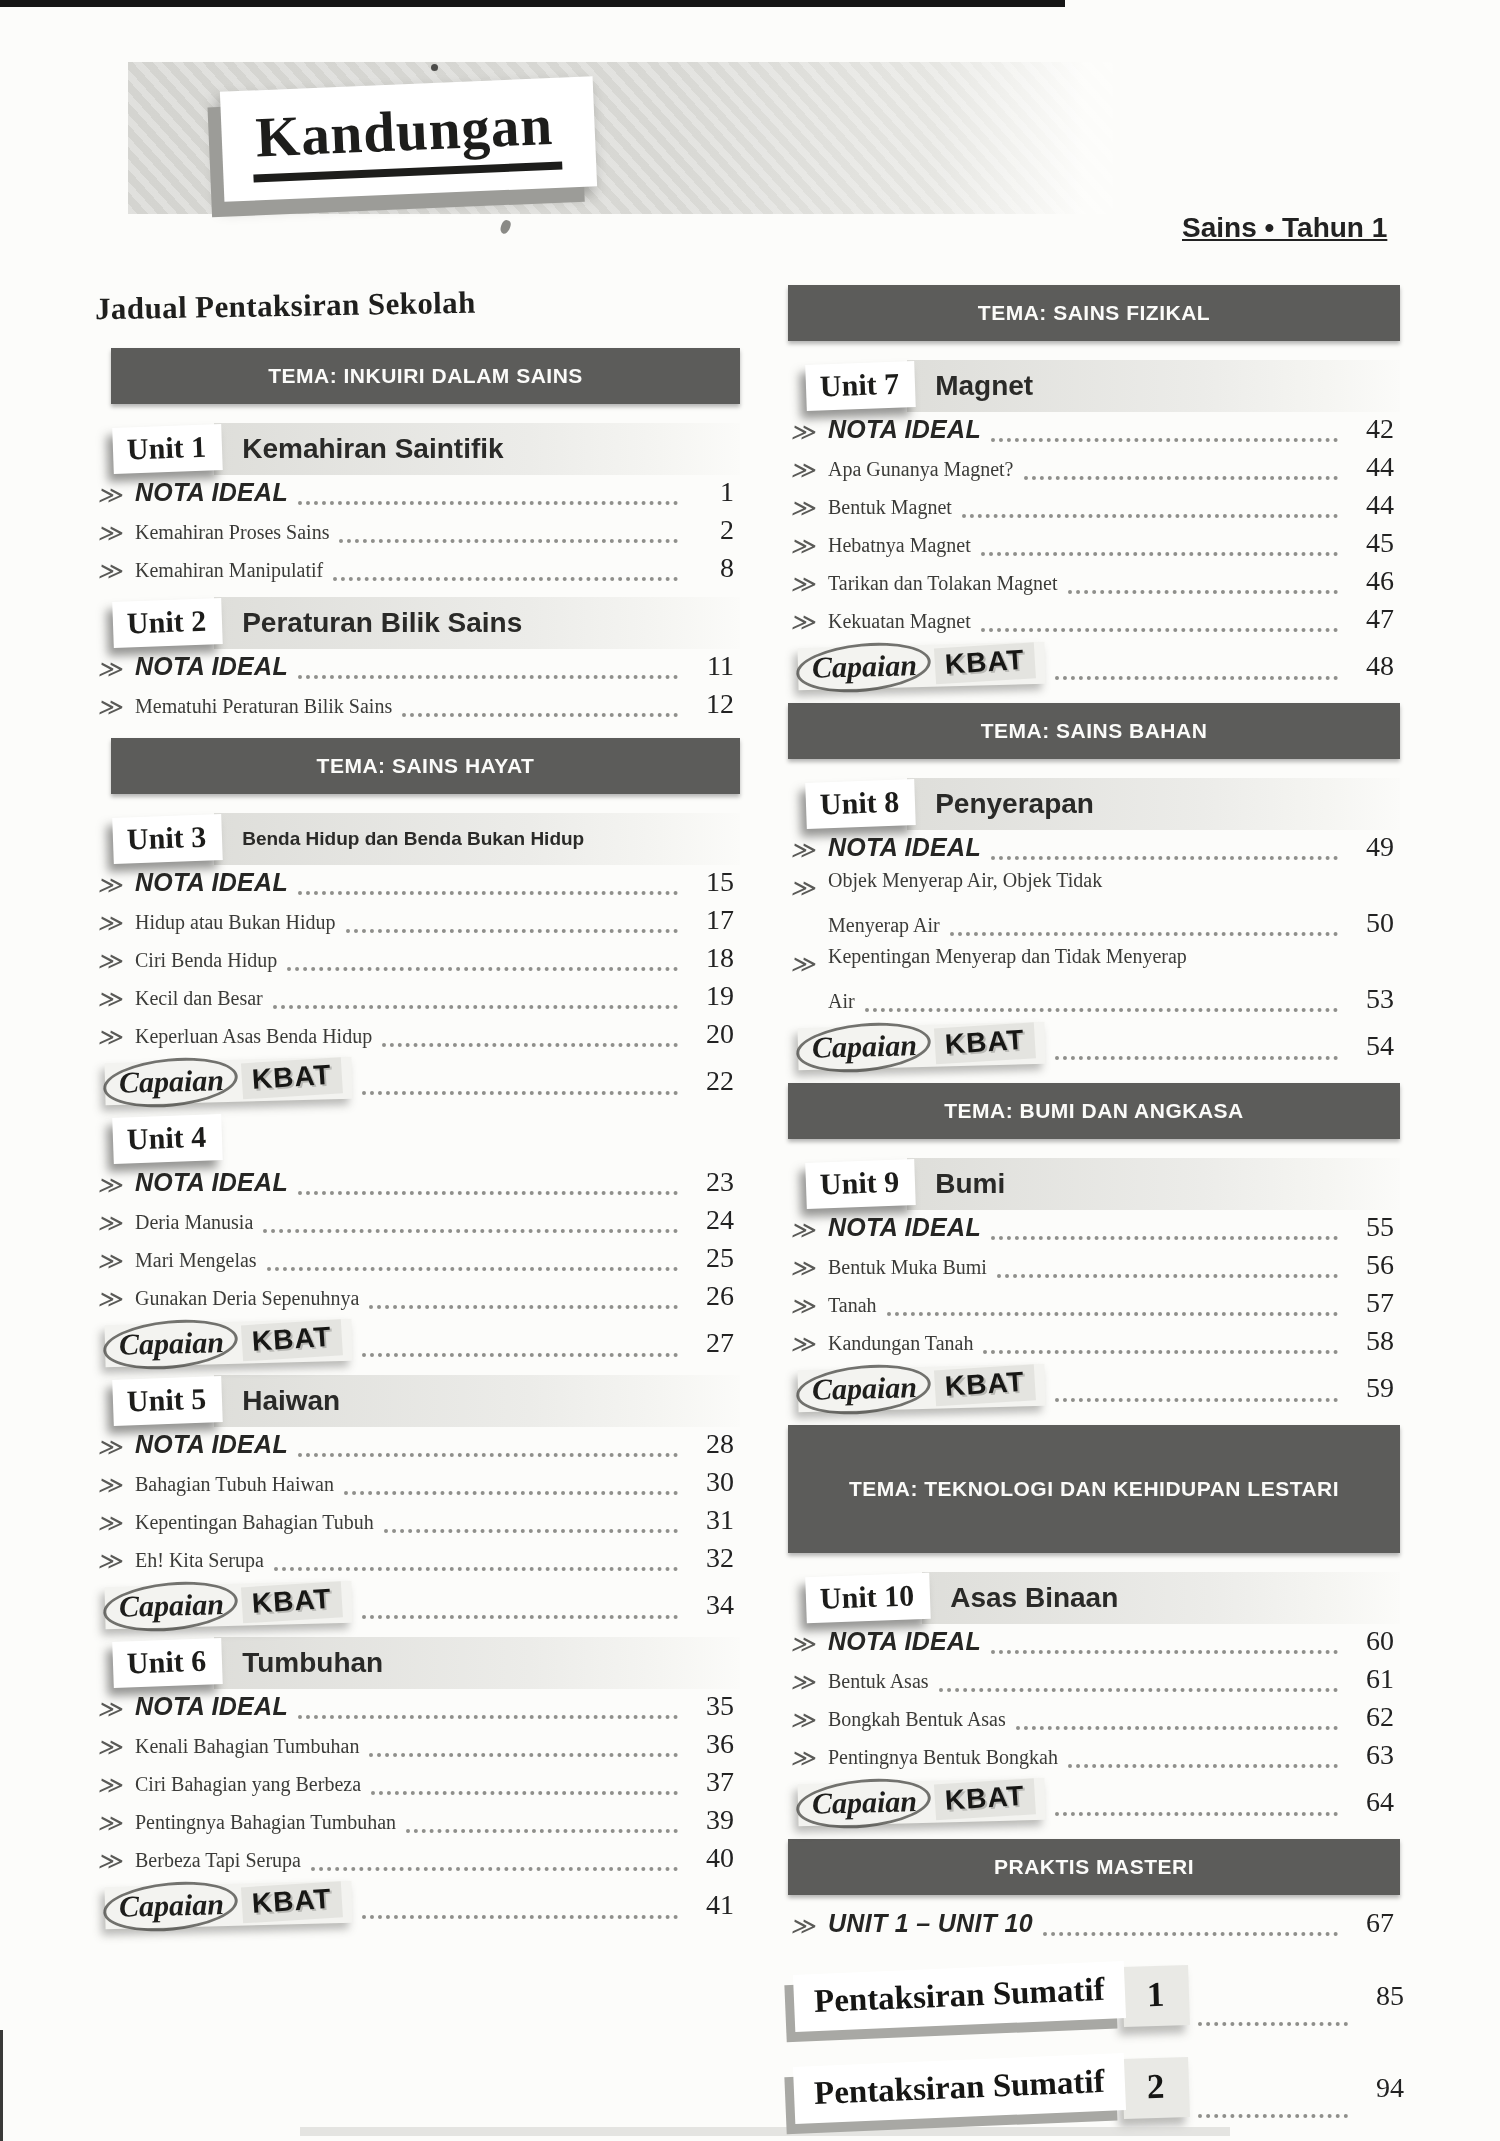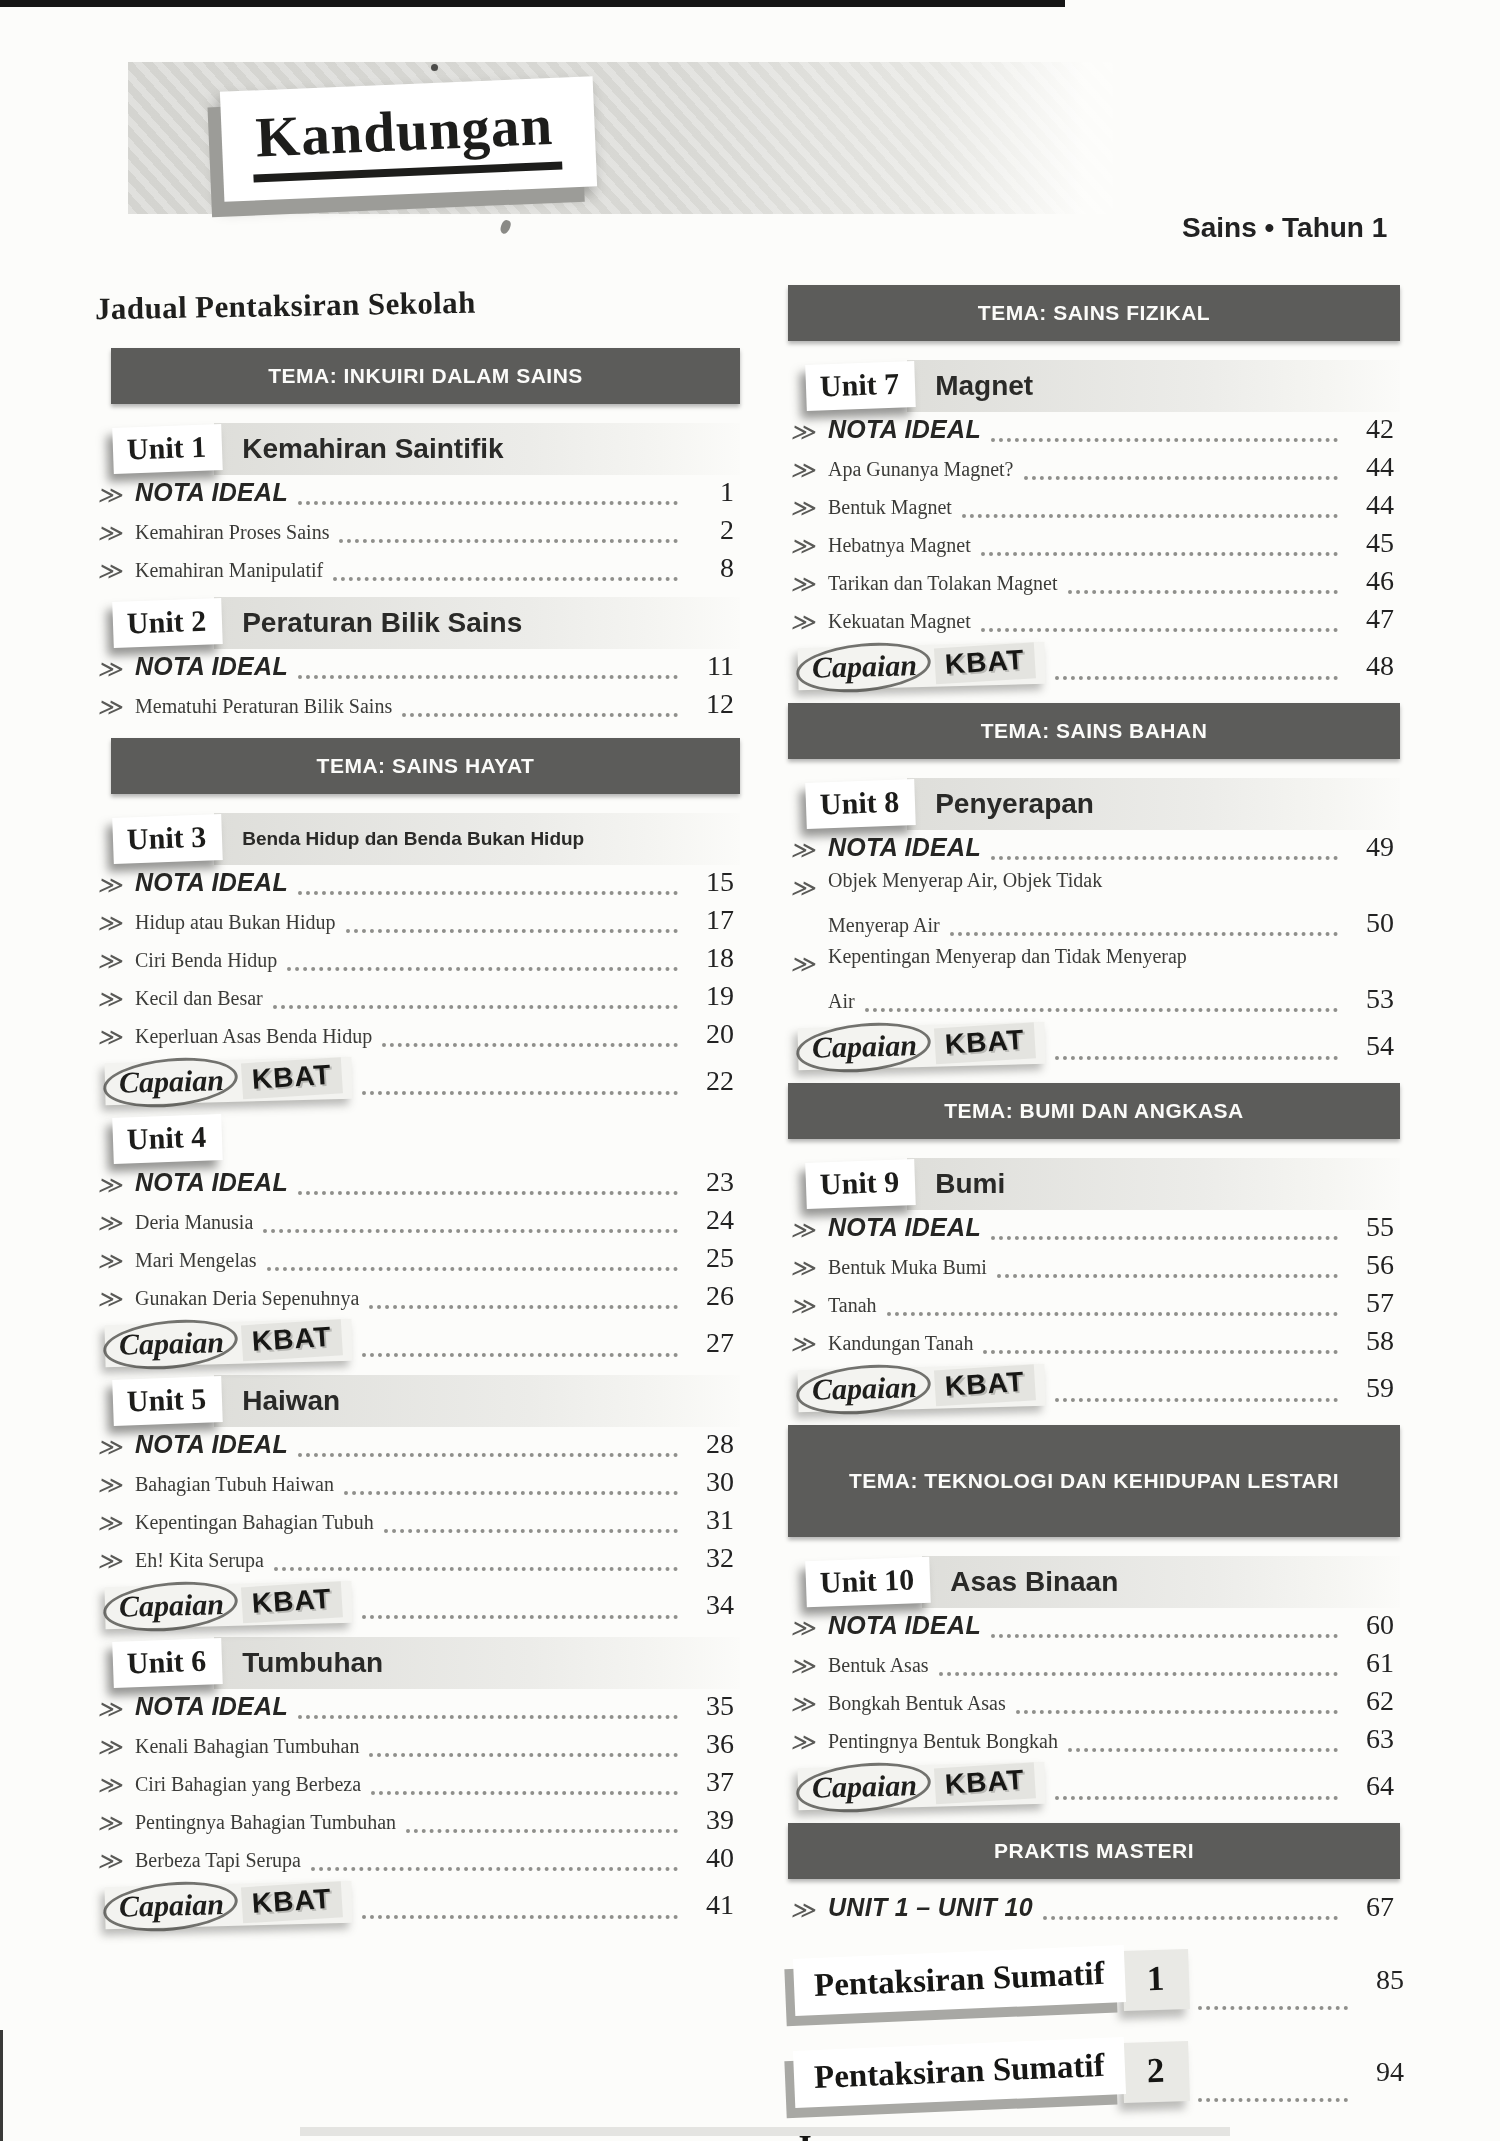--- a/index.html
+++ b/index.html
@@ -14,34 +14,34 @@
   
   .banner-bg{position:absolute;left:128px;top:62px;width:985px;height:152px;
      background:
        repeating-linear-gradient(48deg, rgba(255,255,255,.28) 0 7px, rgba(0,0,0,0) 7px 15px),
        linear-gradient(90deg,#d4d4d0 0%,#d8d8d4 55%,#e6e6e2 82%,rgba(233,233,230,0) 97%);}
   .title-sticker{position:absolute;left:222px;top:84px;background:#fff;padding:14px 34px 18px 30px;
      transform:rotate(-2.4deg);box-shadow:-13px 15px 0 #9c9c98, -4px 8px 14px rgba(40,40,38,.35);}
   .title-text{font-size:57px;font-weight:bold;letter-spacing:1px;color:#1d1d1b;
      border-bottom:8px solid #1d1d1b;padding:0 8px 5px 4px;display:inline-block;}
   .edition{position:absolute;left:1182px;top:212px;font-family:"Liberation Sans",sans-serif;
-     font-size:28px;font-weight:bold;color:#222;}
+     font-size:28px;font-weight:bold;color:#222;text-decoration:underline;}
   .intro{position:absolute;left:95px;top:288px;font-size:31px;font-weight:bold;color:#1f1f1d;
      transform:rotate(-1deg);letter-spacing:.4px;}
   
   .col{position:absolute;display:flex;flex-direction:column;}
   #col-left{left:95px;top:348px;width:645px;}
   #col-right{left:788px;top:285px;width:612px;}
   
   .theme{height:56px;background:#5c5c5a;color:#fbfbf9;display:flex;align-items:center;justify-content:center;
      font-family:"Liberation Sans",sans-serif;font-weight:bold;font-size:21px;letter-spacing:.5px;
      margin:12px 0 12px 0;box-shadow:0 3px 4px rgba(0,0,0,.28);text-align:center;}
   #col-left .theme{margin-left:16px;}
   .theme.first{margin-top:0;}
-  .theme.two{height:96px;line-height:58px;padding:8px 10px;}
+  .theme.two{height:96px;line-height:58px;padding:16px 10px;}
   
   .unit{display:flex;align-items:center;height:50px;margin:8px 0 2px 18px;}
   .unit .u-stick{background:#fff;font-weight:bold;font-size:30px;color:#1c1c1a;padding:5px 16px 7px 14px;
      transform:rotate(-2deg);box-shadow:-6px 8px 10px rgba(50,50,48,.5);position:relative;z-index:2;white-space:nowrap;}
   .unit .u-strip{flex:1;height:52px;margin-left:-8px;display:flex;align-items:center;padding-left:28px;
      background:linear-gradient(90deg,#dededa 0%,#ecece9 60%,#f5f5f2 85%,rgba(245,245,242,.15) 100%);
      font-family:"Liberation Sans",sans-serif;font-weight:bold;font-size:28px;color:#2a2a28;white-space:nowrap;}
   .unit.small .u-strip{font-size:19px;}
   
   .entry{display:flex;align-items:baseline;height:38px;padding:0 6px 0 4px;}

